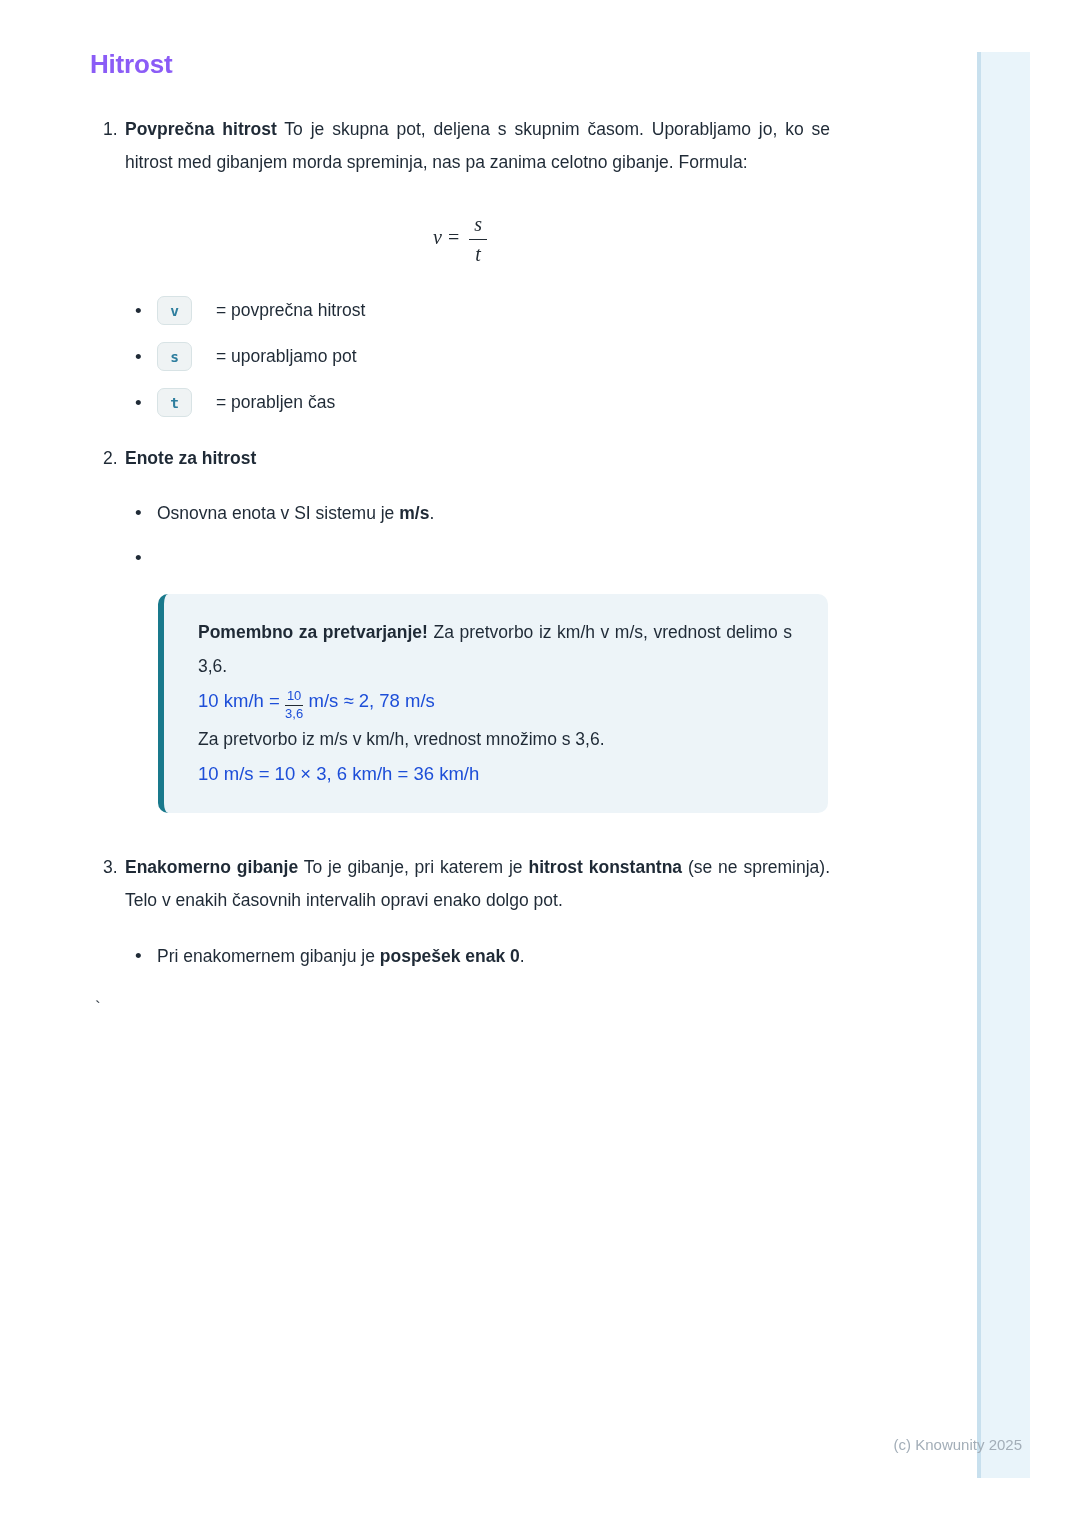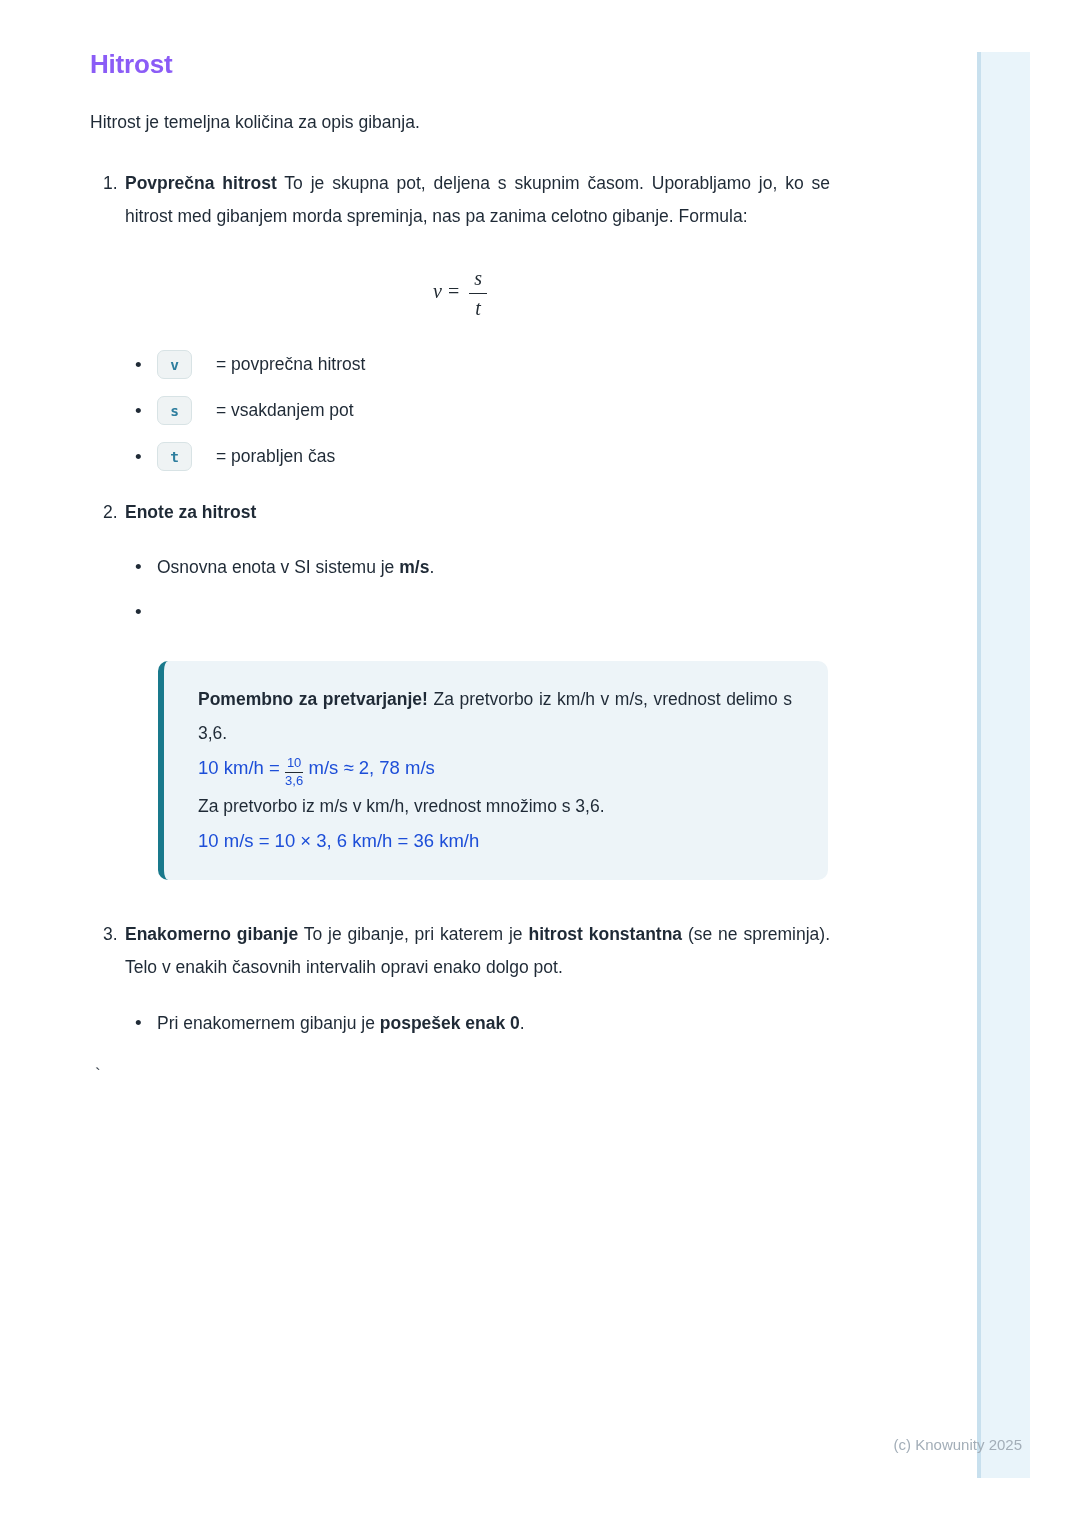--- a/index.html
+++ b/index.html
@@ -121,21 +121,21 @@
     margin-left: 45px;
     margin-bottom: 21px;
     font-size: 17.5px;
     line-height: 24px;
   }
   .sub-bullet .dot { line-height: 24px; }
 
   
   .callout {
     margin-left: 68px;
-    margin-top: 37px;
+    margin-top: 24px;
     width: 670px;
     background: #edf4f8;
     border-left: 6px solid #19798c;
     border-radius: 10px;
     padding: 21px 36px 21px 34px;
     font-size: 17.5px;
     line-height: 34px;
   }
   .callout .just { text-align: justify; }
   .math-line {
@@ -187,41 +187,40 @@
 </style>
 </head>
 <body>
 
 <div class="right-strip"></div>
 
 <div class="content">
 
   <h1 class="page-title">Hitrost</h1>
 
-  <p class="intro">Hitrost je temeljna količina za opis gibanja.</p>
 
   <div class="num-item item-1">
     <span class="num">1.</span>
     <span class="item-body"><span class="b">Povprečna hitrost</span> <span>To je skupna pot, deljena s skupnim časom. Uporabljamo jo, ko se hitrost med gibanjem morda spreminja, nas pa zanima celotno gibanje. Formula:</span></span>
   </div>
 
   <div class="formula-block">
     <span class="var">v</span><span class="eq">=</span><span class="frac"><span class="fnum var">s</span><span class="fden var">t</span></span>
   </div>
 
   <div class="vars">
     <div class="var-row">
       <span class="dot">•</span>
       <span class="badge">v</span>
       <span class="meaning">= povprečna hitrost</span>
     </div>
     <div class="var-row">
       <span class="dot">•</span>
       <span class="badge">s</span>
-      <span class="meaning">= vsakdanjem pot</span>
+      <span class="meaning">= uporabljamo pot</span>
     </div>
     <div class="var-row">
       <span class="dot">•</span>
       <span class="badge">t</span>
       <span class="meaning">= porabljen čas</span>
     </div>
   </div>
 
   <div class="num-item sec-head">
     <span class="num">2.</span>

